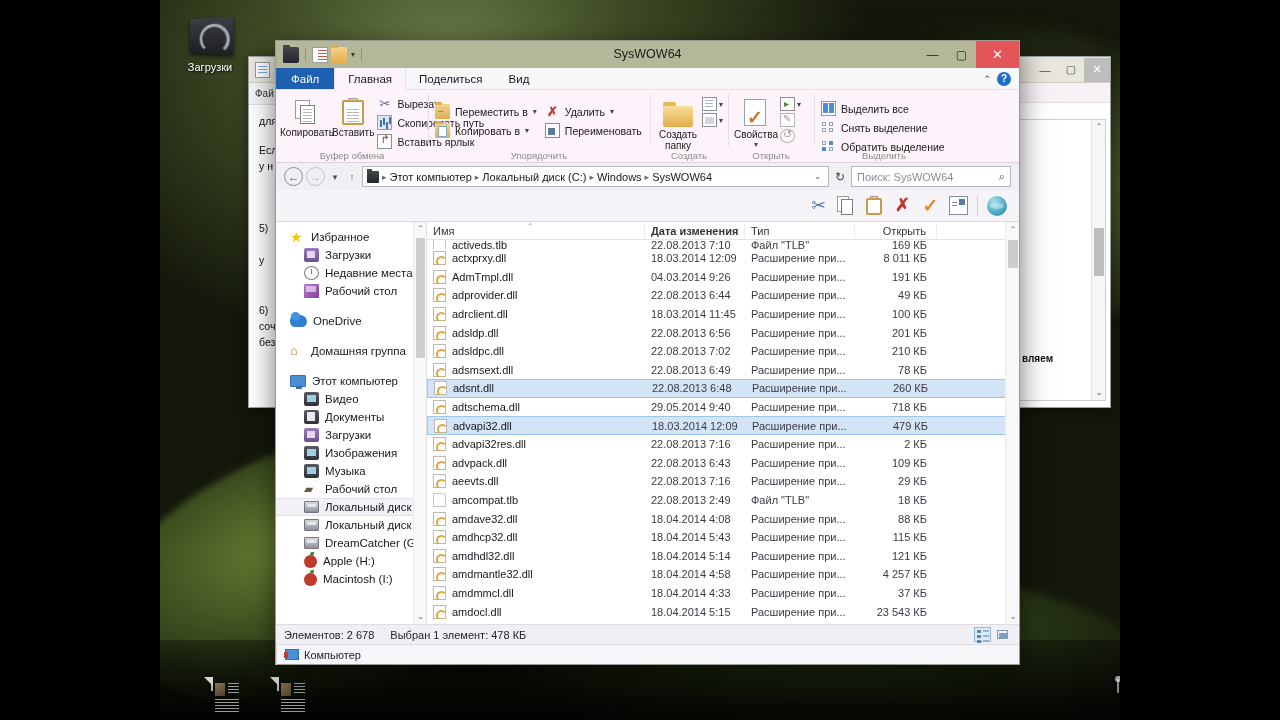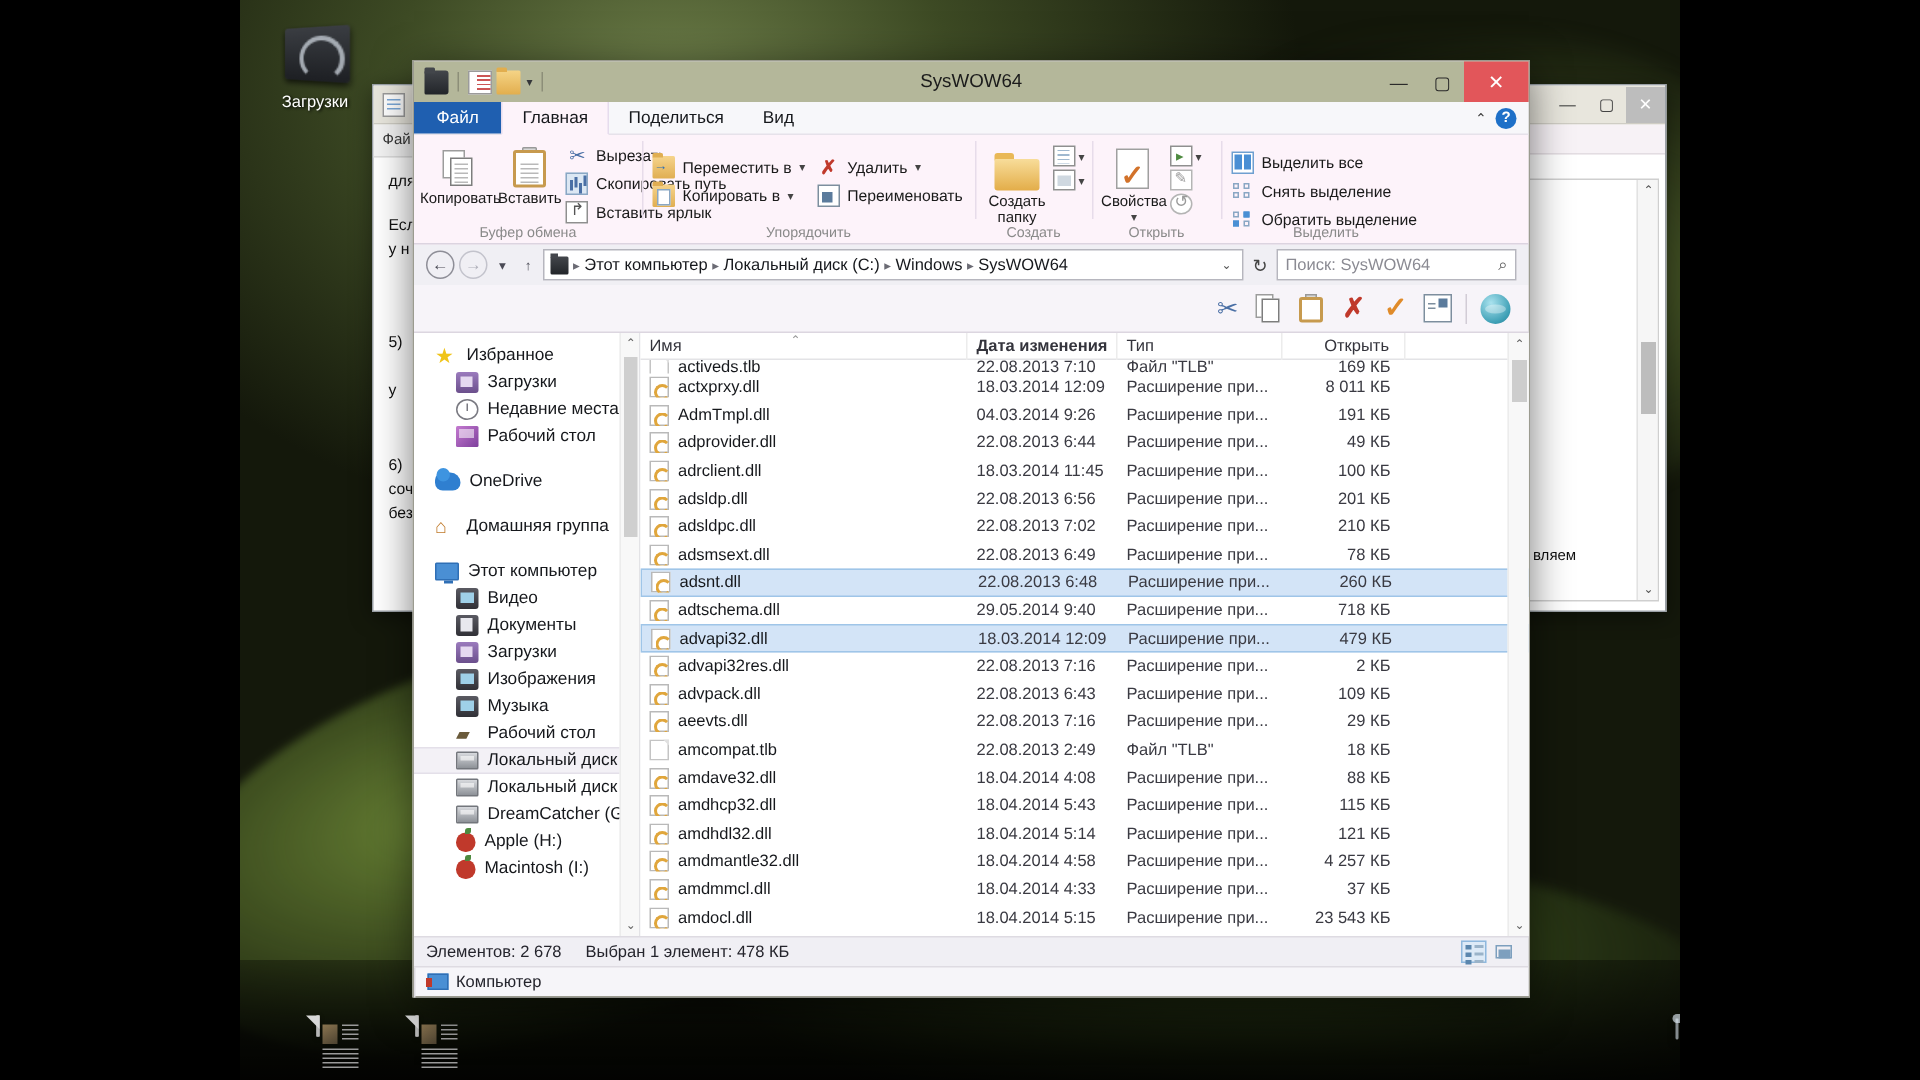--- a/index.html
+++ b/index.html
@@ -145,21 +145,21 @@
     color:#444; font-size:11px; }
   #bg-right .br-btn.close { background:#bdbdbd; color:#fff; }
   #bg-right .br-sub { height:20px; background:#f7f2f6; border-bottom:1px solid #e3dde2; }
   #bg-right .br-pane { position:absolute; left:8px; top:62px; right:4px; bottom:6px;
     border:1px solid #cfcfcf; background:#fff; }
   #bg-right .br-scroll { position:absolute; right:0; top:0; bottom:0; width:14px; background:#f6f6f6;
     border-left:1px solid #e2e2e2; }
   #bg-right .br-thumb { position:absolute; left:2px; top:108px; width:10px; height:48px; background:#bdbdbd; }
   #bg-right .br-arrow { position:absolute; left:0; width:14px; height:14px; text-align:center;
     font-size:8px; color:#555; line-height:14px; }
-  #bg-right .br-text { position:absolute; left:6px; bottom:24px; font-size:10px; color:#111; }
+  #bg-right .br-text { position:absolute; left:6px; bottom:36px; font-size:10px; color:#111;font-weight:bold; }
 
   
   #explorer {
     position:absolute; left:275px; top:40px; width:745px; height:625px;
     background:#f0eff4;
     border:1px solid #9b9b90;
     box-shadow: 0 6px 26px rgba(0,0,0,.55);
     z-index: 10;
     display:flex; flex-direction:column;
   }

